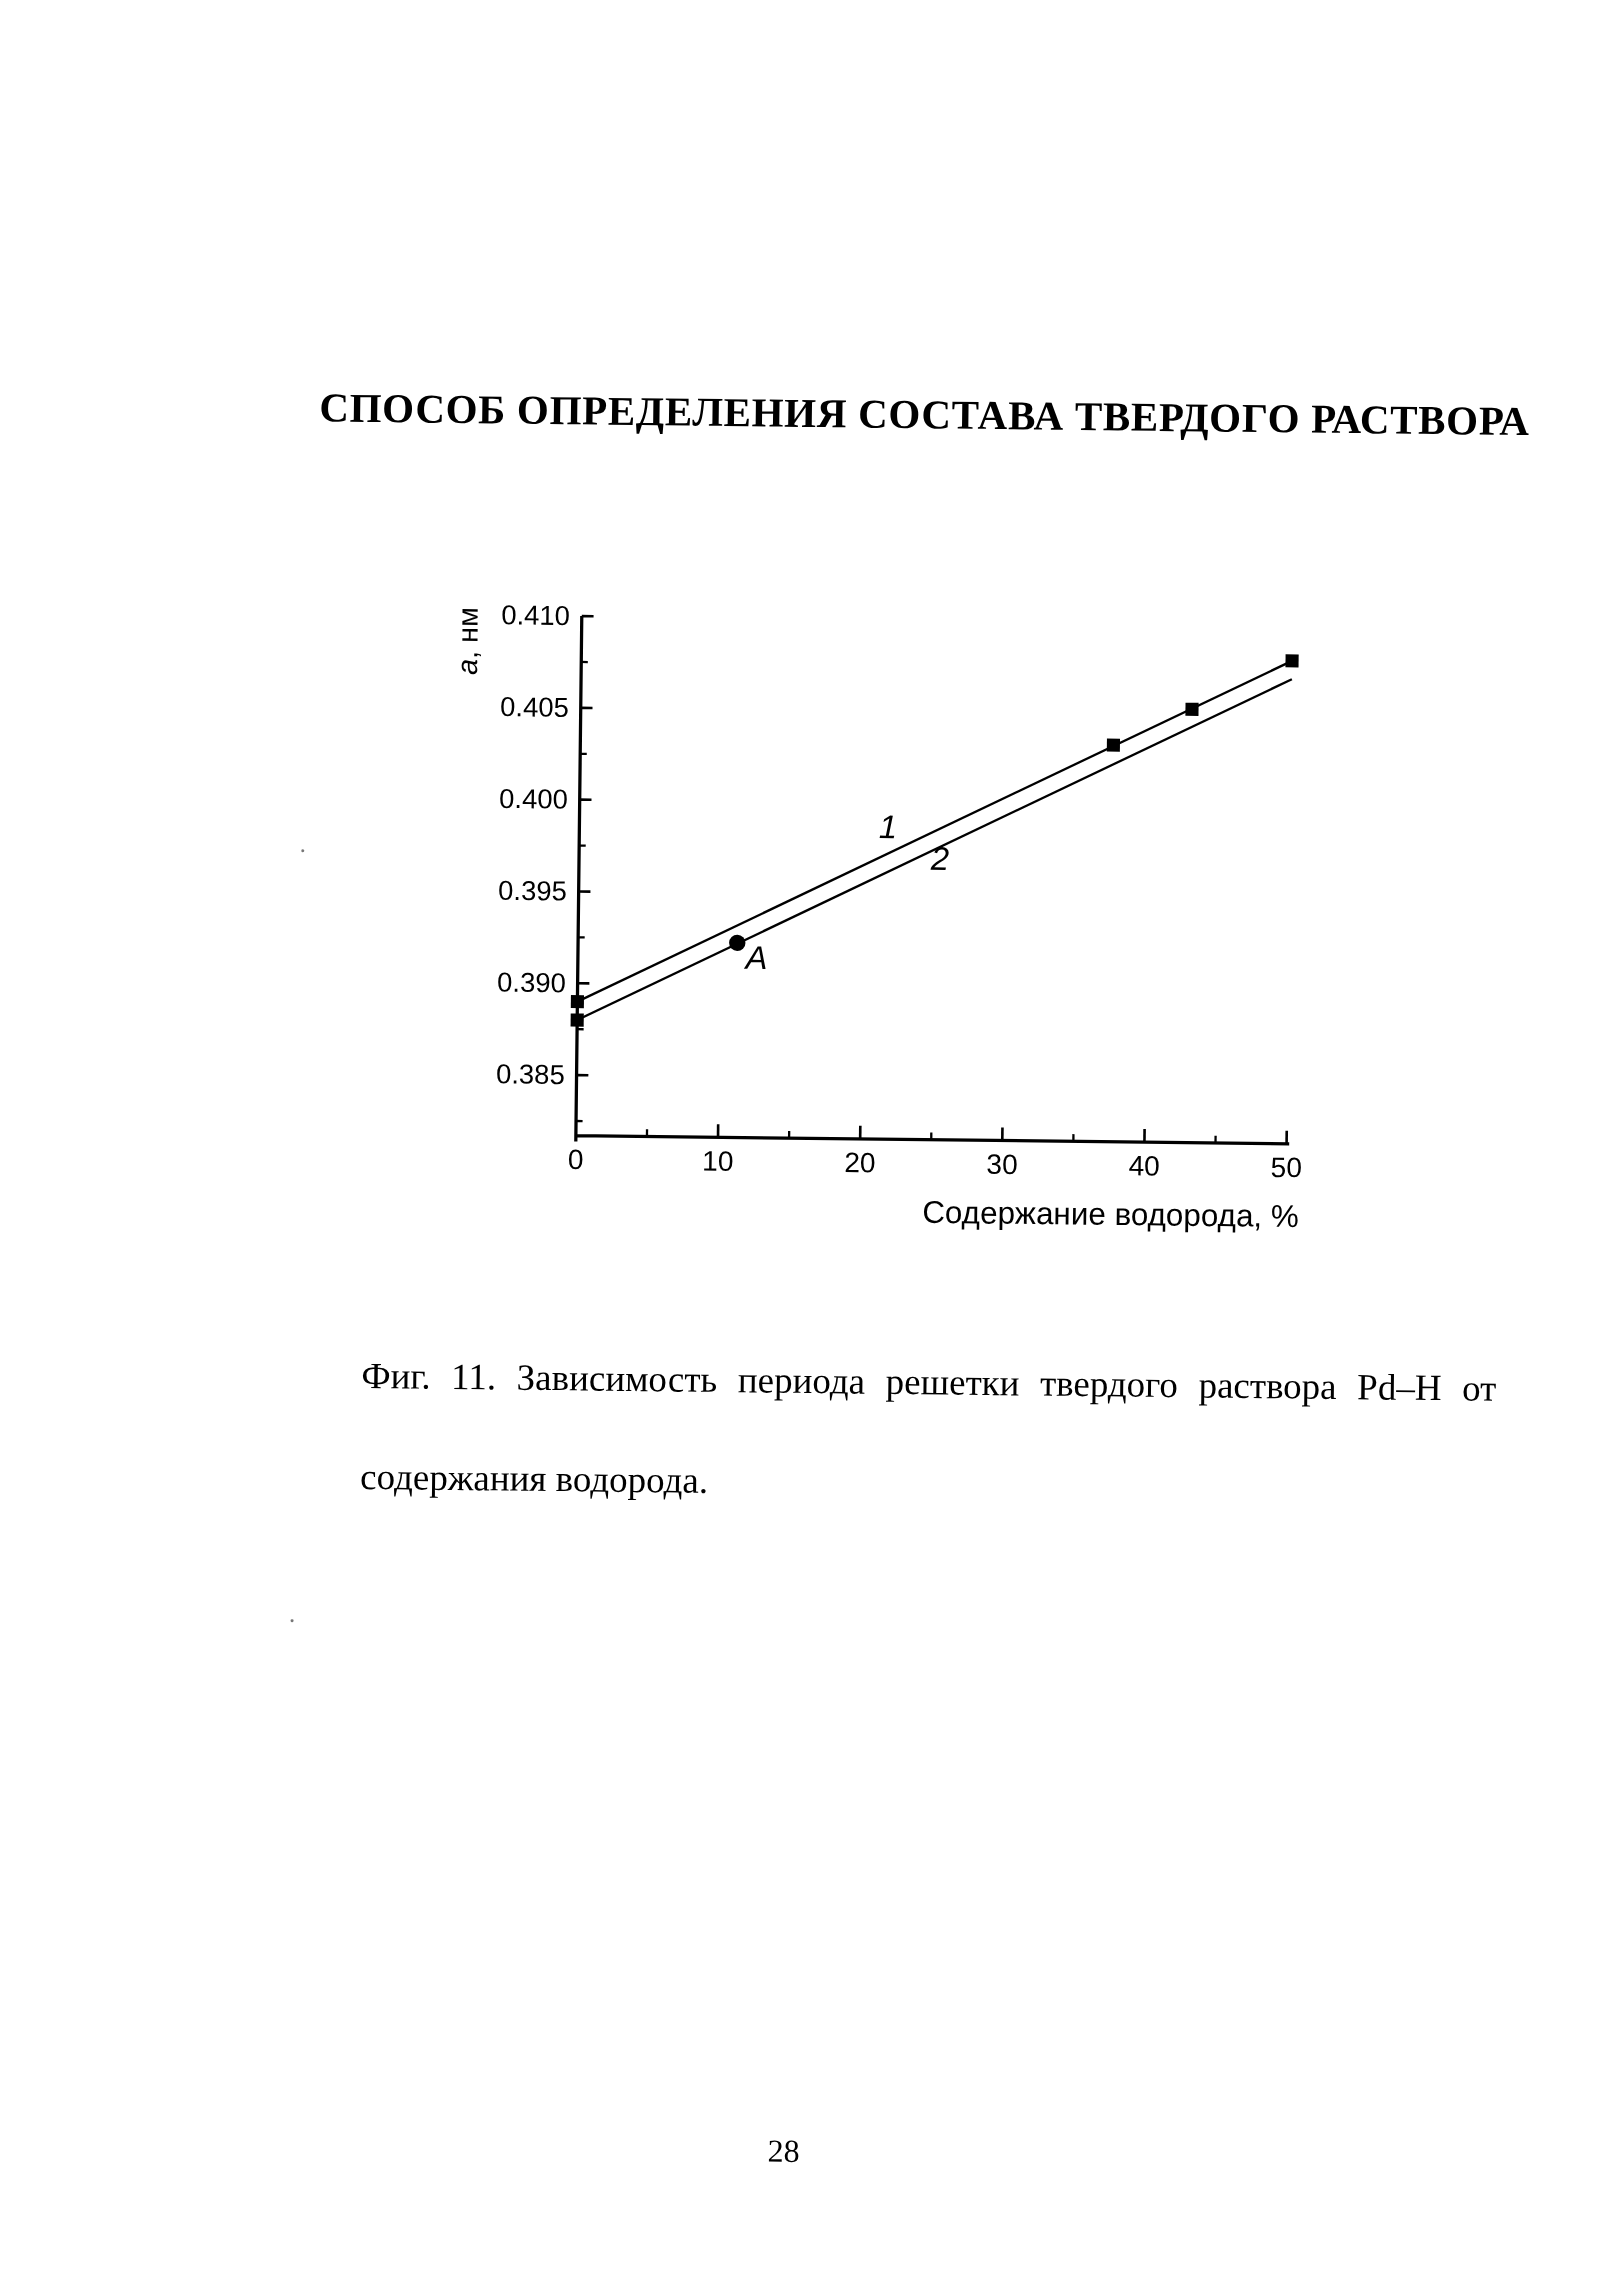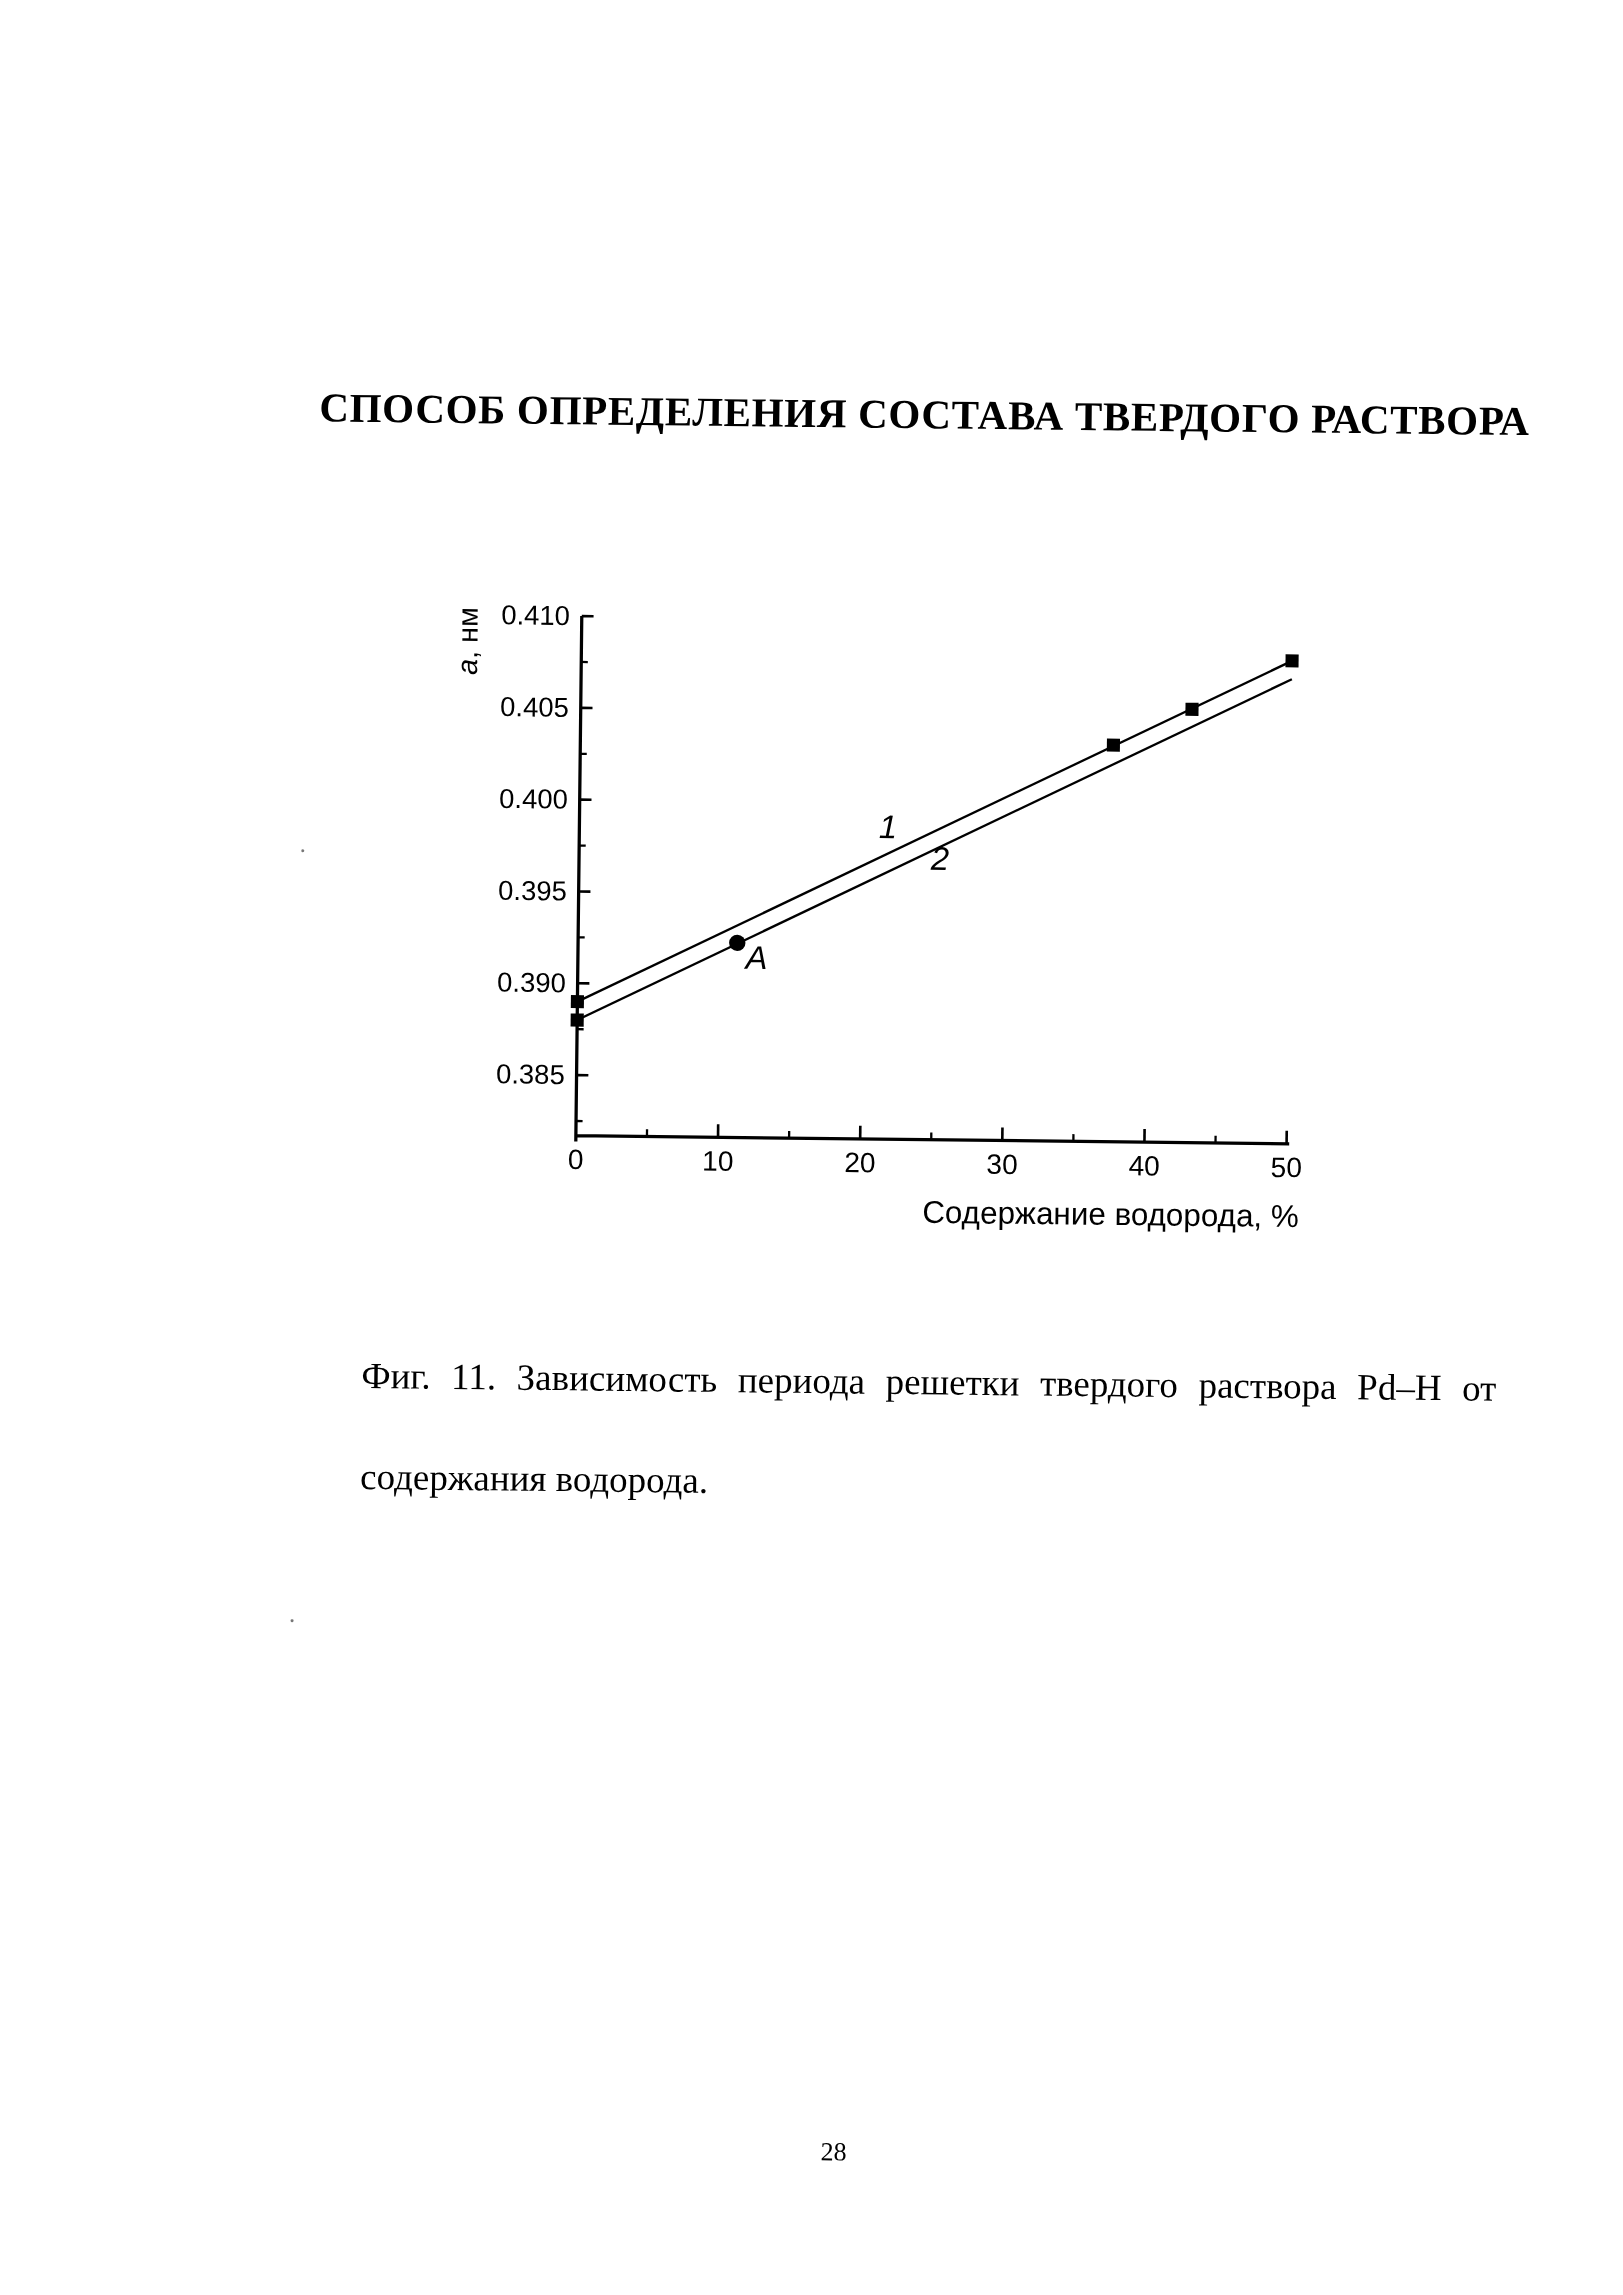--- a/index.html
+++ b/index.html
@@ -20,22 +20,22 @@
     position:absolute;left:367px;top:550px;width:1021px;height:733px;
   }
   .figure-chart svg{display:block;width:1021px;height:733px;}
   .fig-caption{
     position:absolute;left:364px;top:1330px;width:1135px;
     font-size:37px;line-height:101px;
   }
   .fig-caption .cap-line1{text-align:justify;text-align-last:justify;}
   .fig-caption .cap-line2{text-align:left;}
   .page-number{
-    position:absolute;left:779px;top:2135px;width:79px;text-align:right;
-    font-size:26px;line-height:33px;font-family:Liberation Serif, serif;
+    position:absolute;left:779px;top:2135px;width:79px;text-align:left;
+    font-size:32px;line-height:33px;font-family:Liberation Serif, serif;
   }
   .speck{position:absolute;background:#555;border-radius:50%;opacity:.8;}
   .speck1{left:298px;top:855px;width:3.3px;height:3.3px;}
   .speck2{left:296px;top:1625px;width:2.6px;height:2.6px;}
 </style>
 </head>
 <body>
 
 <div class="scan">
 

